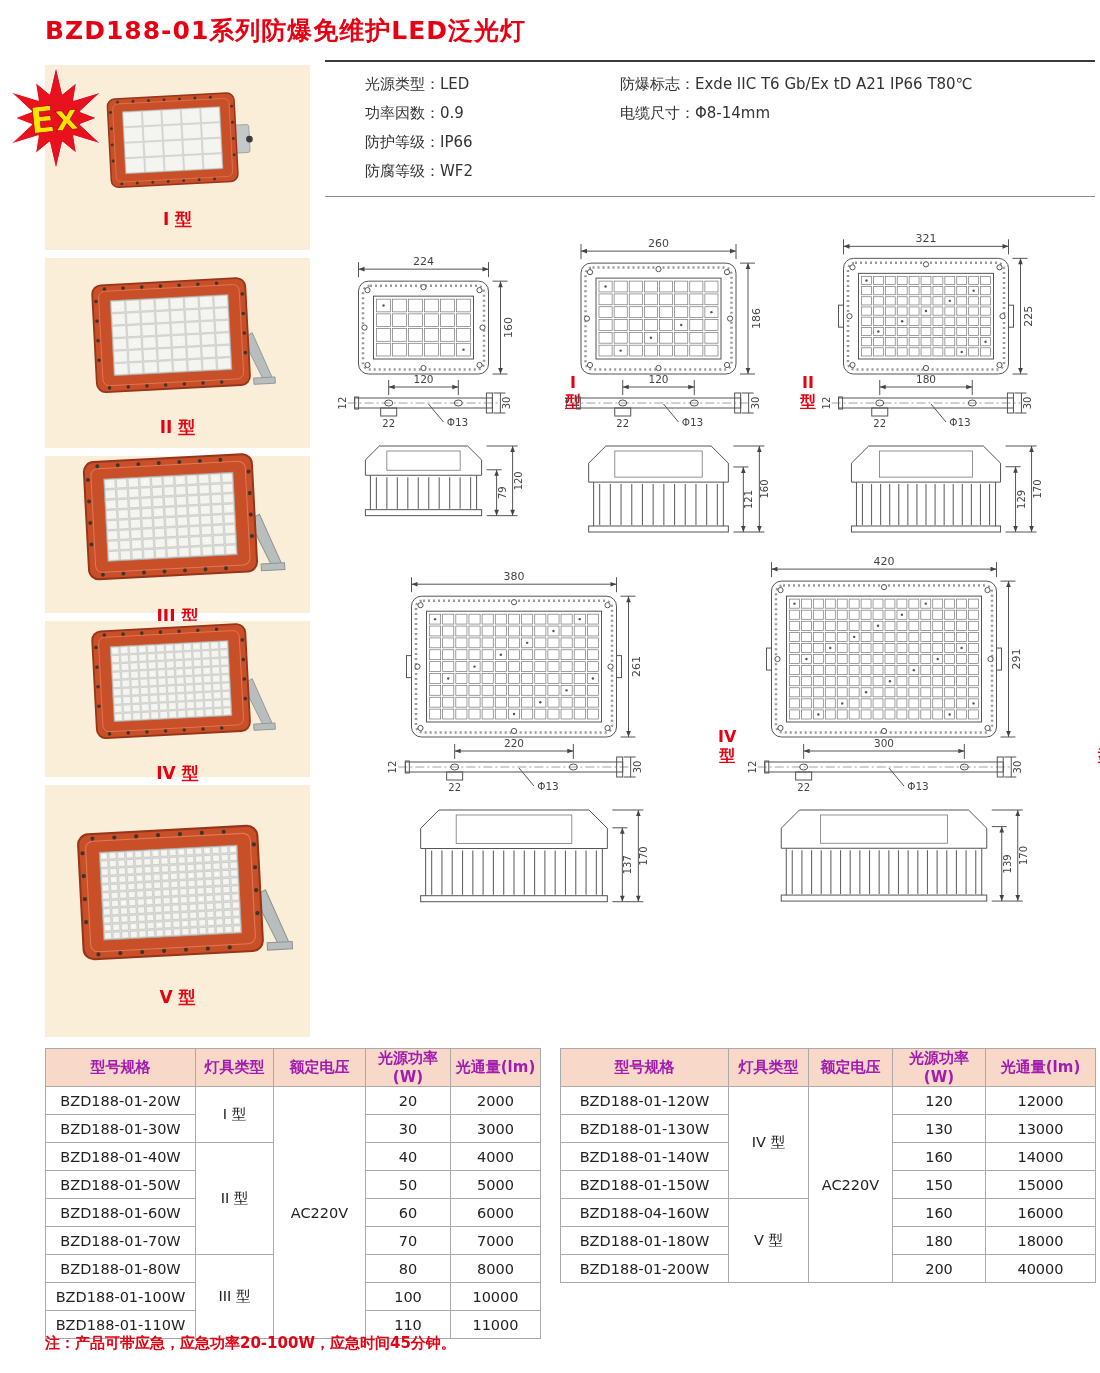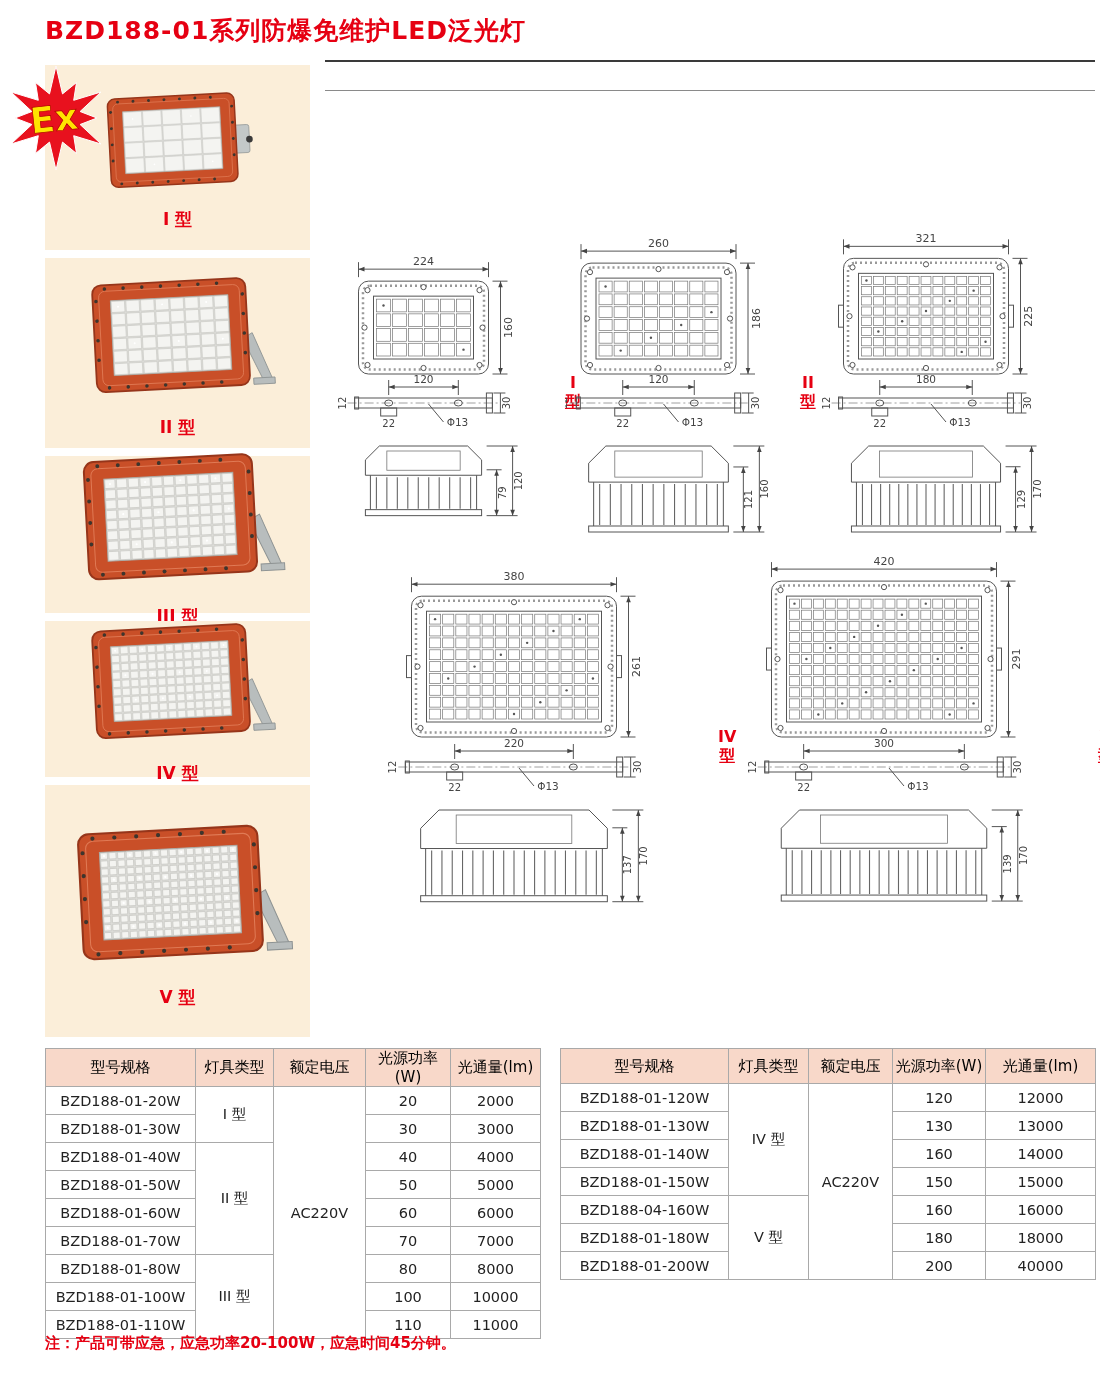--- a/index.html
+++ b/index.html
@@ -34,21 +34,21 @@
   .drow{display:flex;align-items:flex-start;}
   .drow.row2{margin-left:28px;margin-top:10px;}
   .dcol{display:flex;flex-direction:row;align-items:center;}
   .dlabel{text-align:center;color:var(--accent);font-size:16px;font-weight:bold;height:22px;width:100%;}
   
   table.spec-table{position:absolute;border-collapse:collapse;table-layout:fixed;
         font-size:14.5px;color:#222;text-align:center;background:#fff;}
   #table-left{left:45px;top:1048px;width:495px;}
   #table-right{left:560px;top:1048px;width:535px;}
   .spec-table th,.spec-table td{border:1px solid var(--tborder);padding:0 2px;overflow:hidden;}
-  .spec-table th{background:var(--theadbg);height:34px;font-weight:400;font-size:15px;color:#000000;}
+  .spec-table th{background:var(--theadbg);height:34px;font-weight:700;font-size:15px;color:#a21caf;}
   .spec-table td{height:27px;}
   .note{position:absolute;left:45px;top:1334px;color:var(--accent);font-size:15px;font-weight:700;}
 </style>
 </head>
 <body>
 
 <div class="page">
 
   <h1 class="title">BZD188-01系列防爆免维护LED泛光灯</h1>
 
@@ -729,21 +729,29 @@
               <rect x="166.55" y="103.52727272727273" width="6.65" height="6.036363636363637" fill="#f4f4f1" stroke="#c2c2bd" stroke-width="0.6"></rect>
               <circle cx="169.875" cy="106.54545454545455" r="1.1" fill="#ffffff"></circle>
               <rect x="166.55" y="111.16363636363637" width="6.65" height="6.036363636363637" fill="#f4f4f1" stroke="#c2c2bd" stroke-width="0.6"></rect>
             </g>
           </svg></div>
       <div class="plabel">V 型</div>
     </div>
   </div>
 
   <div class="specs">
+    <div class="spec-col left">
+      <div class="spec-row"><span class="spec-label">光源类型：</span><span class="spec-value">LED</span></div>
+      <div class="spec-row"><span class="spec-label">功率因数：</span><span class="spec-value">0.9</span></div>
+      <div class="spec-row"><span class="spec-label">防护等级：</span><span class="spec-value">IP66</span></div>
+      <div class="spec-row"><span class="spec-label">防腐等级：</span><span class="spec-value">WF2</span></div>
+    </div>
     <div class="spec-col right">
+      <div class="spec-row"><span class="spec-label">防爆标志：</span><span class="spec-value">Exde IIC T6 Gb/Ex tD A21 IP66 T80℃</span></div>
+      <div class="spec-row"><span class="spec-label">电缆尺寸：</span><span class="spec-value">Φ8-14mm</span></div>
     </div>
   </div>
 
   <div class="drawings">
     <div class="drow row1">
       <div class="dcol" style="width:235px">
         <div class="dcanvas"><svg width="235" height="312" viewBox="0 0 235 312">
               <g>
                 <rect x="28.5" y="55.14285714285714" width="130" height="92.85714285714286" fill="none" stroke="#555555" stroke-width="1" rx="10"></rect>
                 <rect x="33" y="59.64285714285714" width="121" height="83.85714285714286" fill="none" stroke="#999" stroke-width="2.5" rx="7" stroke-dasharray="2 3"></rect>

